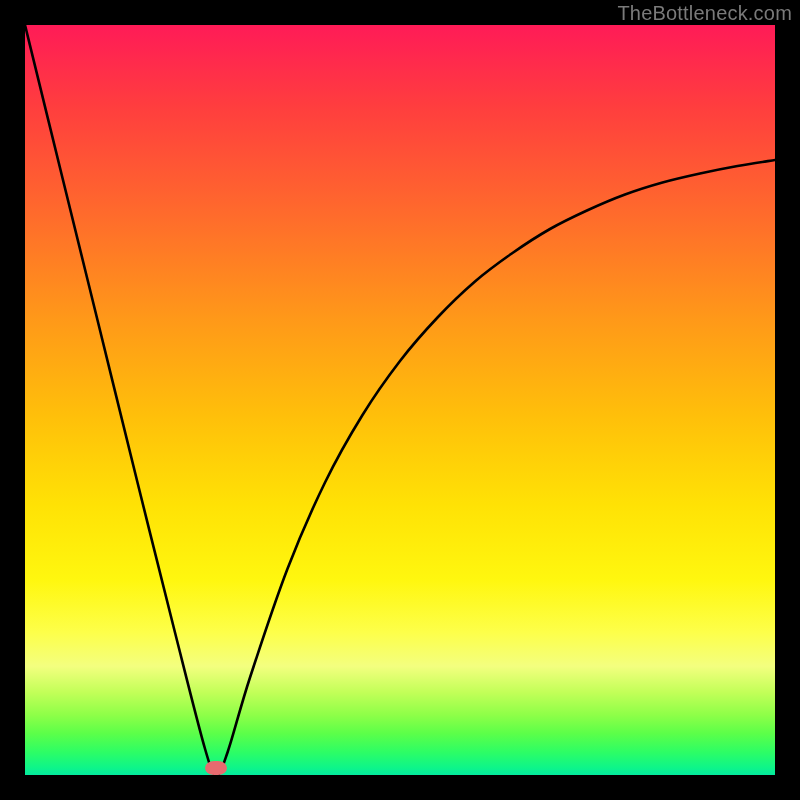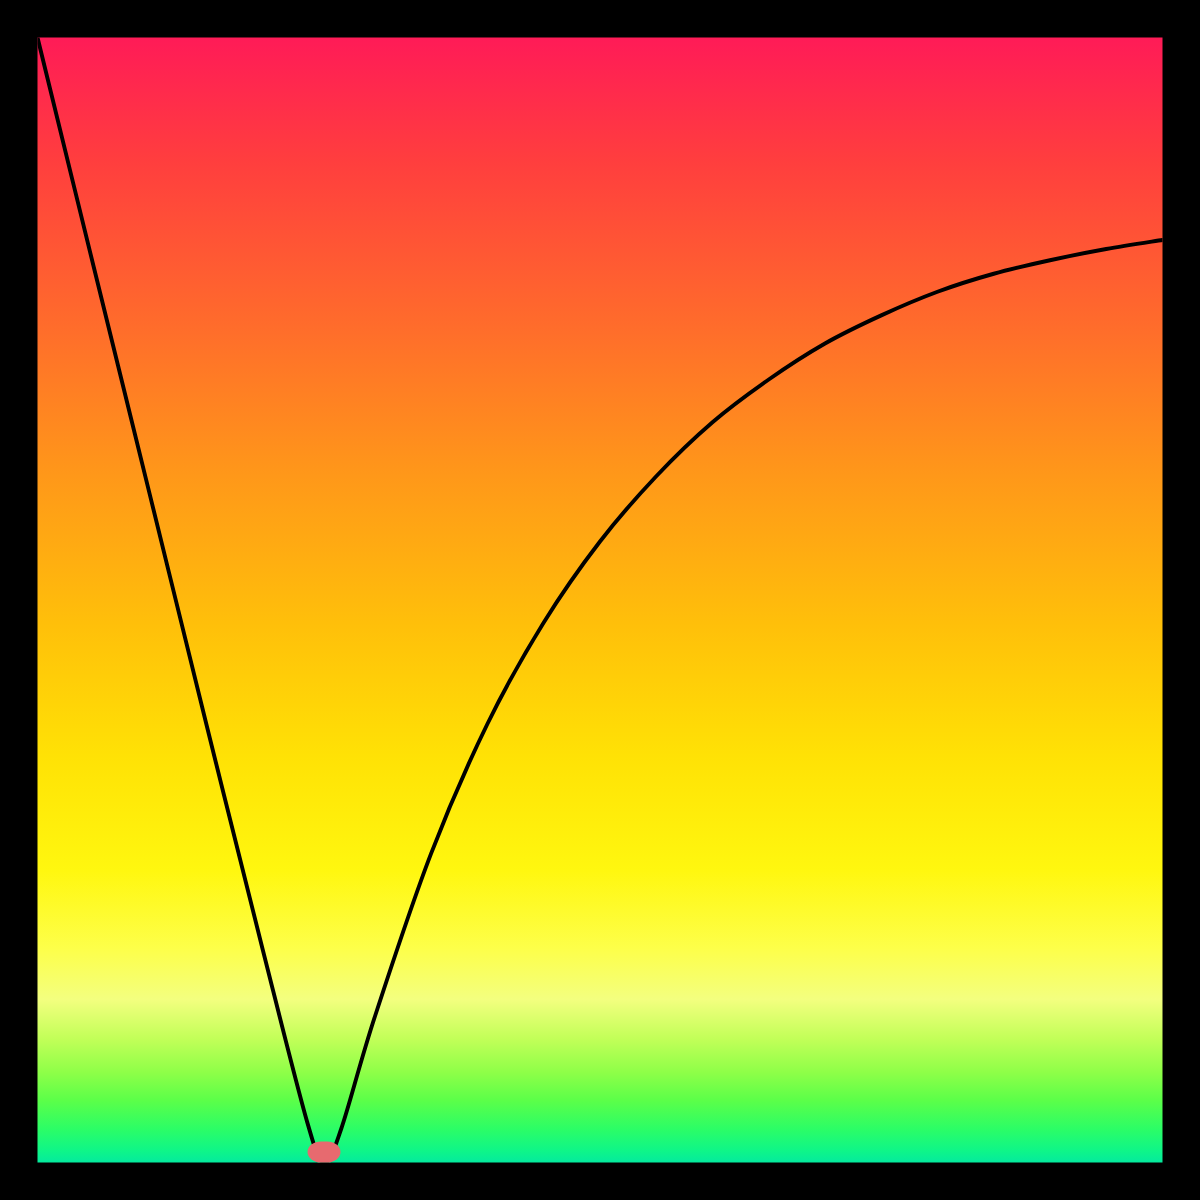--- a/index.html
+++ b/index.html
@@ -72,20 +72,21 @@
     height: 14px;
     border-radius: 9px / 7px;  
     background: #e76a6f;
     transform: translate(-50%, -50%);
   }
 </style>
 </head>
 <body>
 
 <div class="outer">
+  <div class="watermark">TheBottleneck.com</div>
 
   <div class="plot">
     <svg class="curve" viewBox="0 0 750 750" preserveAspectRatio="none">
       <path d="M 0.00 0.00 C 6.25 25.50 25.00 102.13 37.50 153.00 C 50.00 203.88 62.50 254.50 75.00 305.25 C 87.50 356.00 100.00 407.13 112.50 457.50 C 125.00 507.88 138.75 563.13 150.00 607.50 C 161.25 651.88 173.13 700.00 180.00 723.75 C 186.88 747.50 187.50 749.38 191.25 750.00 C 195.00 750.63 196.88 743.75 202.50 727.50 C 208.13 711.25 215.00 683.13 225.00 652.50 C 235.00 621.88 250.00 576.25 262.50 543.75 C 275.00 511.25 287.50 483.13 300.00 457.50 C 312.50 431.88 325.00 410.25 337.50 390.00 C 350.00 369.75 362.50 352.25 375.00 336.00 C 387.50 319.75 400.00 305.75 412.50 292.50 C 425.00 279.25 437.50 267.25 450.00 256.50 C 462.50 245.75 475.00 236.75 487.50 228.00 C 500.00 219.25 512.50 211.13 525.00 204.00 C 537.50 196.88 550.00 191.00 562.50 185.25 C 575.00 179.50 587.50 174.13 600.00 169.50 C 612.50 164.88 625.00 161.00 637.50 157.50 C 650.00 154.00 662.50 151.25 675.00 148.50 C 687.50 145.75 700.00 143.25 712.50 141.00 C 725.00 138.75 743.75 136.00 750.00 135.00"></path>
     </svg>
     <div class="marker" style="left: 191.25px; top: 742.5px; background: rgb(231, 106, 111);"></div>
   </div>
 </div>
 
 </body></html>

